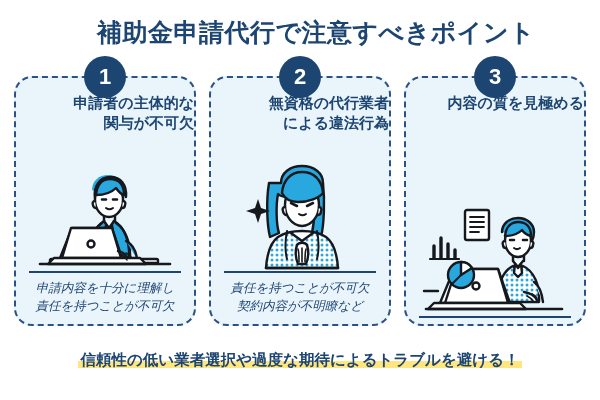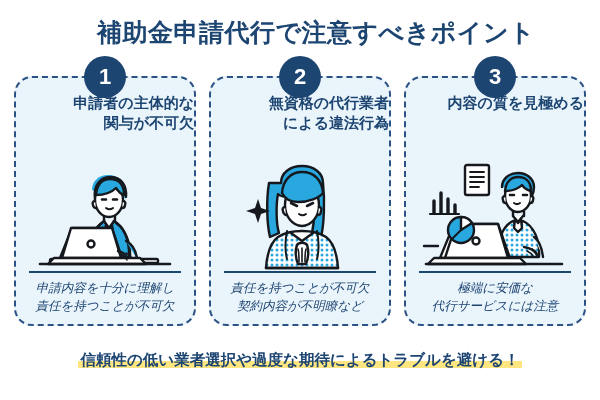--- a/index.html
+++ b/index.html
@@ -240,21 +240,19 @@
           <path d="M50 9h14M50 14h14M50 19h14M50 24h9" stroke-width="1.8"></path>
           <path d="M14 38v12M21 30v20M28 36v14M35 42v8" stroke-width="3.4" stroke="#15181c"></path>
           <path d="M10 51h29" stroke-width="2.2"></path>
           <circle cx="41" cy="67" r="13" fill="#29a8e0"></circle>
           <path d="M41 67V54a13 13 0 0 1 11 6z" fill="#ffffff"></path>
           <path d="M41 67l-9 9" stroke-width="2"></path>
         </g>
       </svg>
     </div>
     <div class="divider"></div>
-    <div class="card-footer">極端に安価な
-代行サービスには注意</div>
   </div>
 
 </div>
 
 <div id="bottom-banner">
   <span class="banner-text">信頼性の低い業者選択や過度な期待によるトラブルを避ける！</span>
 </div>
 
 </body></html>

